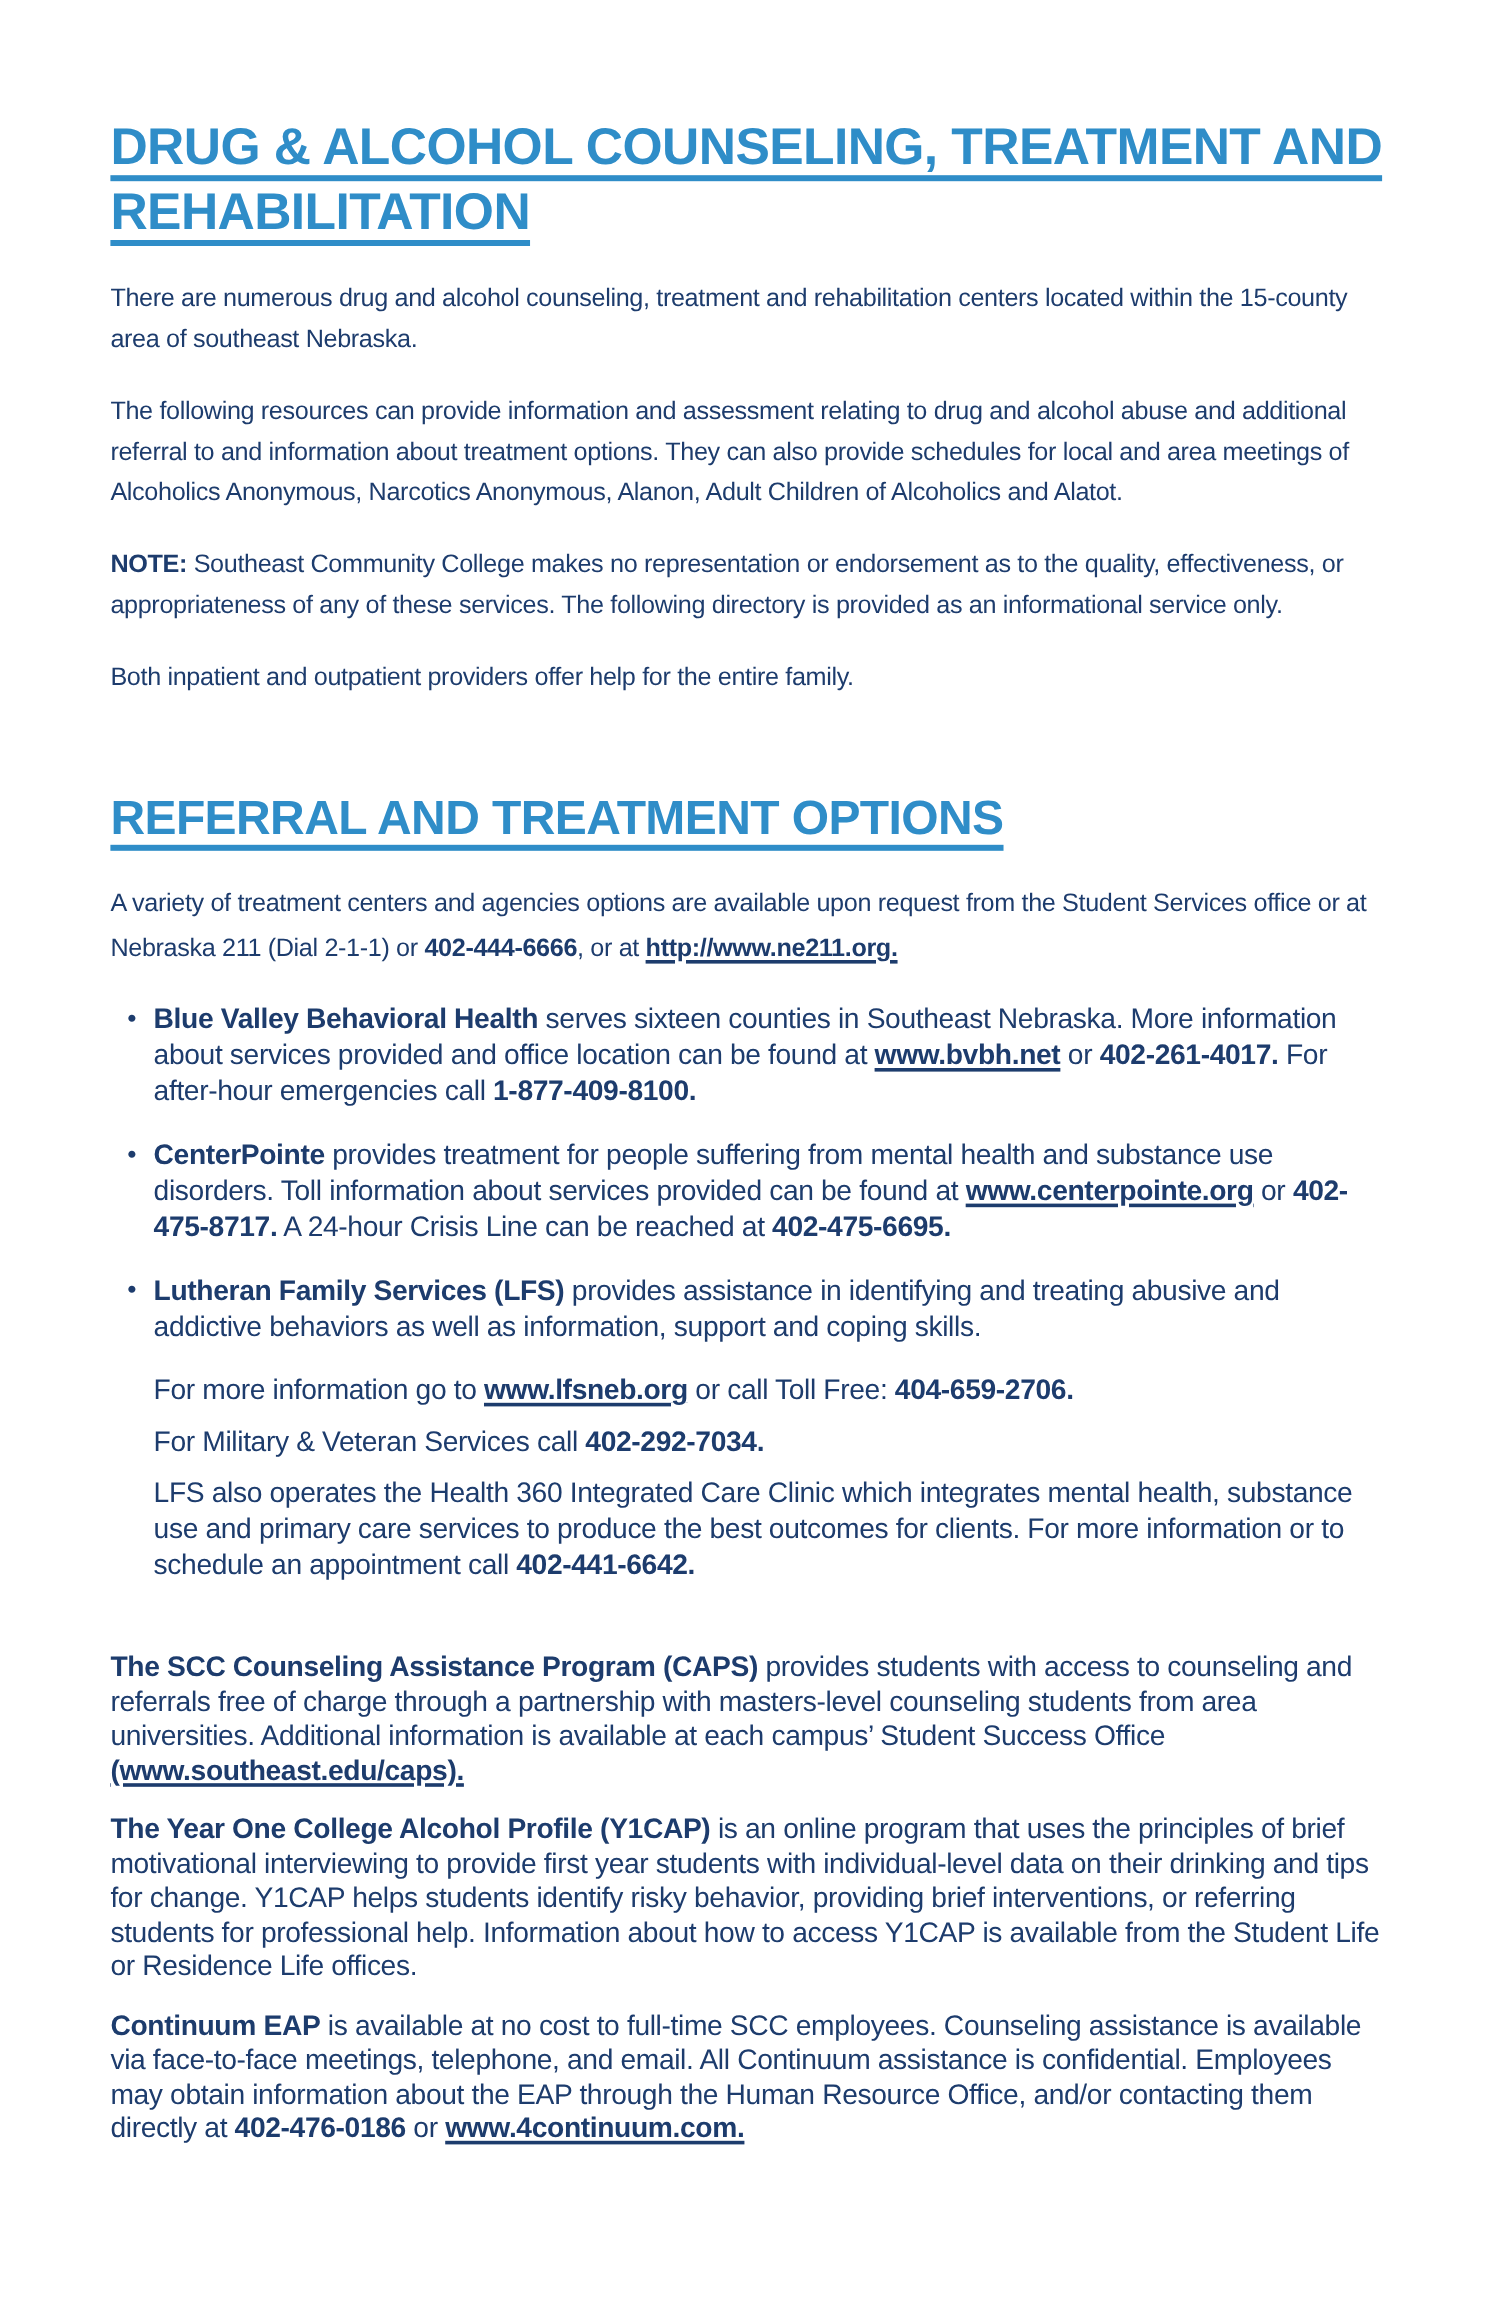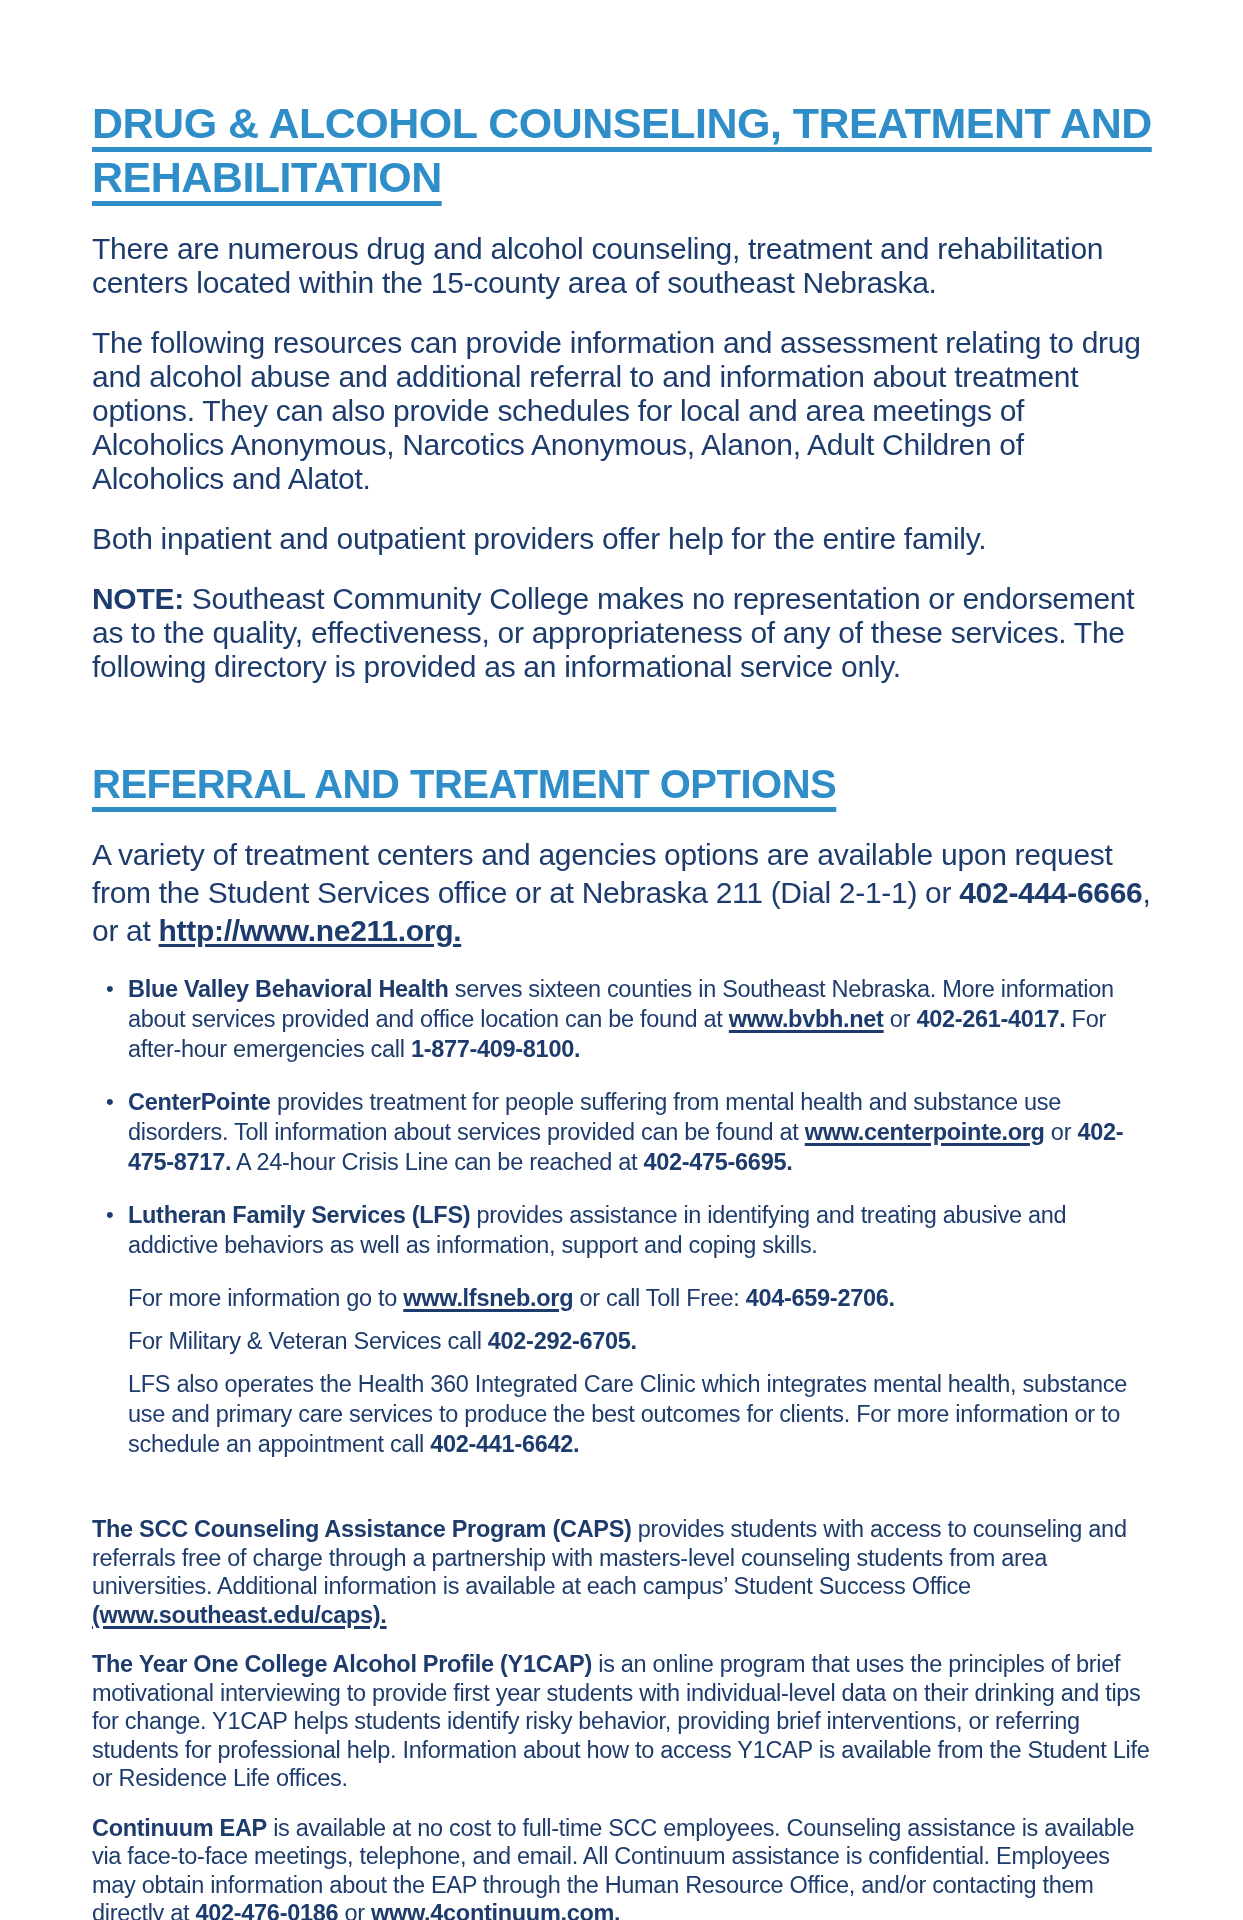--- a/index.html
+++ b/index.html
@@ -36,21 +36,21 @@
     line-height: 1.2;
     font-weight: bold;
     letter-spacing: -0.5px;
     color: #2f8dc8;
     text-decoration: underline;
     text-decoration-thickness: 5px;
     text-underline-offset: 9px;
   }
   .p {
     margin: 0 0 26px 0;
-    font-size: 30px;
+    font-size: 21px;
     line-height: 34px;
     letter-spacing: -0.3px;
   }
   .p.lead { line-height: 38px; margin-bottom: 24px; }
   .bullet {
     display: flex;
     margin: 0 0 23px 0;
   }
   .bullet .dot {
     flex: 0 0 36px;
@@ -84,36 +84,36 @@
   }
 </style>
 </head>
 <body>
 
 <div class="page">
   <div class="content">
       <h1 class="h1"><span>DRUG &amp; ALCOHOL COUNSELING, TREATMENT AND REHABILITATION</span></h1>
       <div class="p"><span>There are numerous drug and alcohol counseling, treatment and rehabilitation centers located within the 15-county area of southeast Nebraska.</span></div>
       <div class="p"><span>The following resources can provide information and assessment relating to drug and alcohol abuse and additional referral to and information about treatment options. They can also provide schedules for local and area meetings of Alcoholics Anonymous, Narcotics Anonymous, Alanon, Adult Children of Alcoholics and Alatot.</span></div>
+      <div class="p"><b>NOTE:</b><span> Southeast Community College makes no representation or endorsement as to the quality, effectiveness, or appropriateness of any of these services. The following directory is provided as an informational service only.</span></div>
       <div class="p"><span>Both inpatient and outpatient providers offer help for the entire family.</span></div>
-      <div class="p"><b>NOTE:</b><span> Southeast Community College makes no representation or endorsement as to the quality, effectiveness, or appropriateness of any of these services. The following directory is provided as an informational service only.</span></div>
       <h2 class="h2"><span>REFERRAL AND TREATMENT OPTIONS</span></h2>
       <div class="p lead"><span>A variety of treatment centers and agencies options are available upon request from the Student Services office or at Nebraska 211 (Dial 2-1-1) or </span><b>402-444-6666</b><span>, or at </span><b class="lk">http://www.ne211.org.</b></div>
       <div class="bullet">
         <span class="dot">•</span>
         <div class="btxt"><b>Blue Valley Behavioral Health</b><span> serves sixteen counties in Southeast Nebraska. More information about services provided and office location can be found at </span><b class="lk">www.bvbh.net</b><span> or </span><b>402-261-4017.</b><span> For after-hour emergencies call </span><b>1-877-409-8100.</b></div>
       </div>
       <div class="bullet">
         <span class="dot">•</span>
         <div class="btxt"><b>CenterPointe</b><span> provides treatment for people suffering from mental health and substance use disorders. Toll information about services provided can be found at </span><b class="lk">www.centerpointe.org</b><span> or </span><b>402-475-8717.</b><span> A 24-hour Crisis Line can be reached at </span><b>402-475-6695.</b></div>
       </div>
       <div class="bullet">
         <span class="dot">•</span>
         <div class="btxt"><b>Lutheran Family Services (LFS)</b><span> provides assistance in identifying and treating abusive and addictive behaviors as well as information, support and coping skills.</span></div>
       </div>
       <div class="p pi"><span>For more information go to </span><b class="lk">www.lfsneb.org</b><span> or call Toll Free: </span><b>404-659-2706.</b></div>
-      <div class="p pi"><span>For Military &amp; Veteran Services call </span><b>402-292-6705.</b></div>
+      <div class="p pi"><span>For Military &amp; Veteran Services call </span><b>402-292-7034.</b></div>
       <div class="p pi pil"><span>LFS also operates the Health 360 Integrated Care Clinic which integrates mental health, substance use and primary care services to produce the best outcomes for clients. For more information or to schedule an appointment call </span><b>402-441-6642.</b></div>
       <div class="p pb"><b>The SCC Counseling Assistance Program (CAPS)</b><span> provides students with access to counseling and referrals free of charge through a partnership with masters-level counseling students from area universities. Additional information is available at each campus’ Student Success Office </span><b class="lk">(www.southeast.edu/caps).</b></div>
       <div class="p pb"><b>The Year One College Alcohol Profile (Y1CAP)</b><span> is an online program that uses the principles of brief motivational interviewing to provide first year students with individual-level data on their drinking and tips for change. Y1CAP helps students identify risky behavior, providing brief interventions, or referring students for professional help. Information about how to access Y1CAP is available from the Student Life or Residence Life offices.</span></div>
       <div class="p pb"><b>Continuum EAP</b><span> is available at no cost to full-time SCC employees. Counseling assistance is available via face-to-face meetings, telephone, and email. All Continuum assistance is confidential. Employees may obtain information about the EAP through the Human Resource Office, and/or contacting them directly at </span><b>402-476-0186</b><span> or </span><b class="lk">www.4continuum.com.</b></div>
     </div>
 </div>
 
 </body></html>

